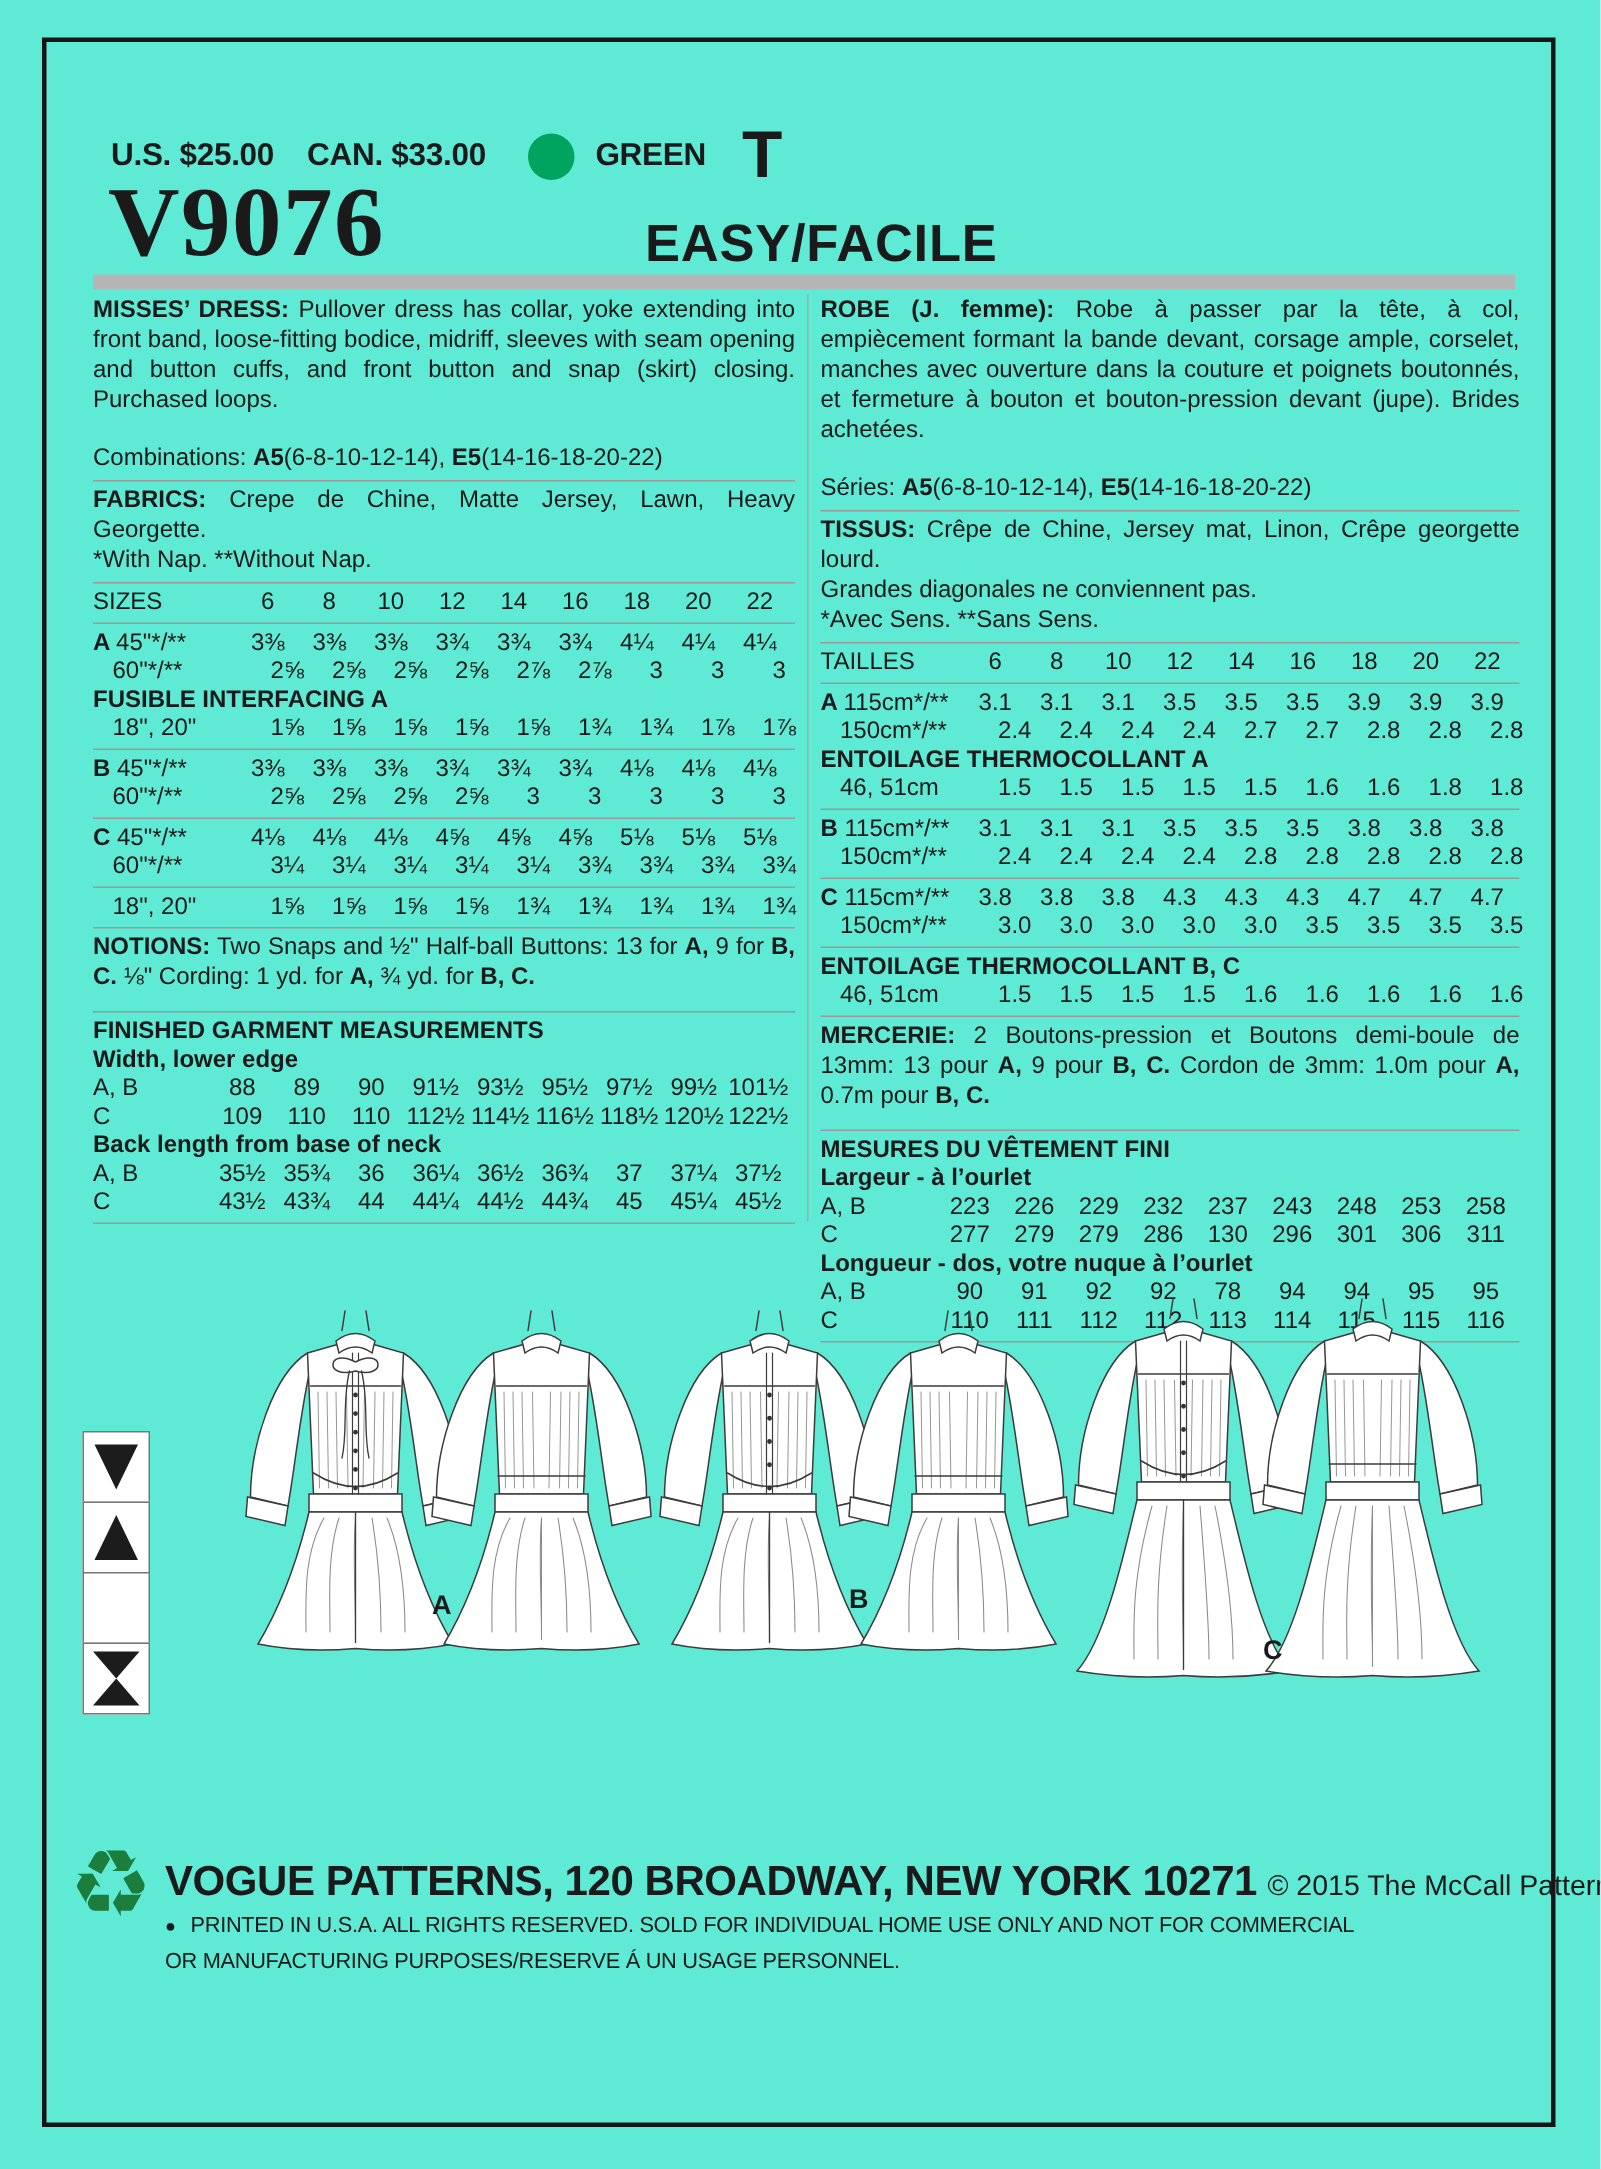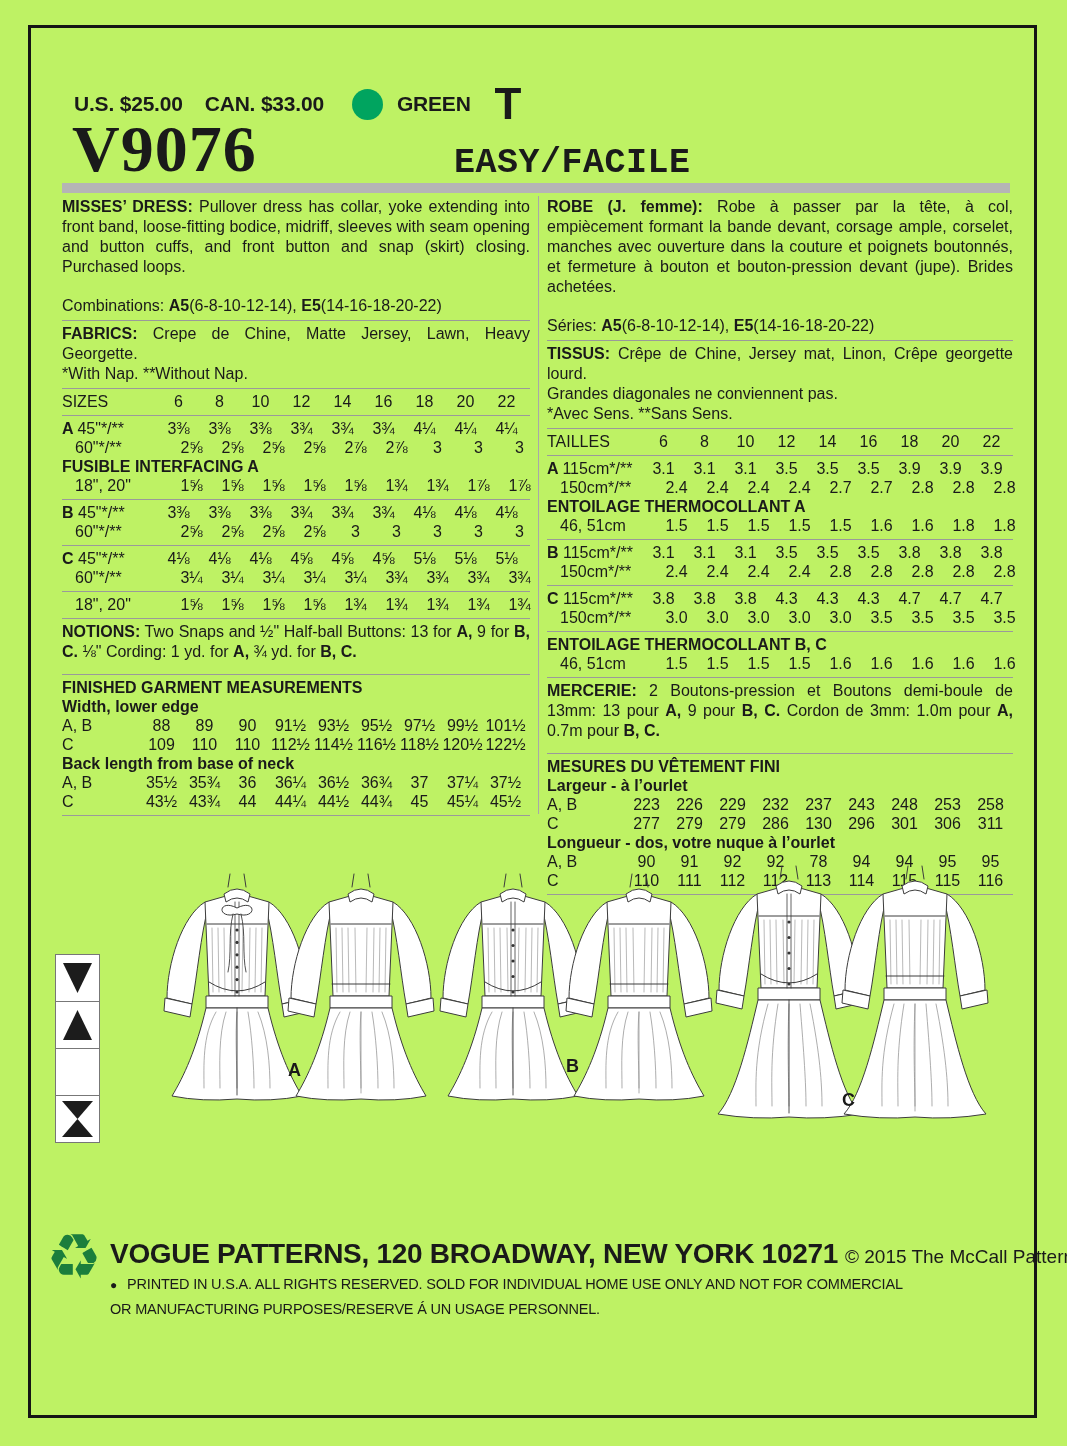--- a/index.html
+++ b/index.html
@@ -1,30 +1,30 @@
 <!DOCTYPE html>
 <html><head>
 <meta charset="utf-8">
 <style>
   html,body{margin:0;padding:0;background:#fff;}
-  .page{position:relative;width:1067px;height:1446px;background:#bef264;overflow:hidden;
+  .page{position:relative;width:1067px;height:1446px;background:#5eead4;overflow:hidden;
         font-family:"Liberation Sans","DejaVu Sans",sans-serif;color:#1a1a1a;}
   .frame{position:absolute;left:28px;top:25px;width:1009px;height:1393px;
          border:3px solid #151515;box-sizing:border-box;}
   
   .price-row{position:absolute;left:74px;top:82px;display:flex;align-items:center;
              font-weight:bold;font-size:21px;letter-spacing:-0.2px;}
   .price-row .gap{width:22px;}
   .dot{width:31px;height:31px;border-radius:50%;margin:0 14px 0 28px;}
   .cut-letter{font-size:44px;font-weight:bold;margin-left:24px;line-height:1;}
   .pattern-number{position:absolute;left:72px;top:116px;
                   font-family:"Liberation Serif","DejaVu Serif",serif;
                   font-weight:700;font-size:66px;line-height:1;letter-spacing:1px;}
-  .difficulty{position:absolute;left:454px;top:143px;
-              font-family:Liberation Mono, monospace;
+  .difficulty{position:absolute;left:430px;top:143px;
+              font-family:Liberation Sans, sans-serif;
               font-weight:700;font-size:35px;letter-spacing:0.5px;}
   .graybar{position:absolute;left:62px;top:183px;width:948px;height:10px;background:#b5b5b5;}
   
   .col{position:absolute;top:197px;width:468px;font-size:16px;line-height:20px;}
   .col-left{left:62px;}
   .col-right{left:547px;width:466px;}
   .vdiv{position:absolute;left:538px;top:196px;width:1px;height:618px;background:#a8a8a8;}
   .para{margin:0;text-align:justify;}
   .para b,.line b{font-weight:bold;}
   .desc{margin-bottom:19px;}

